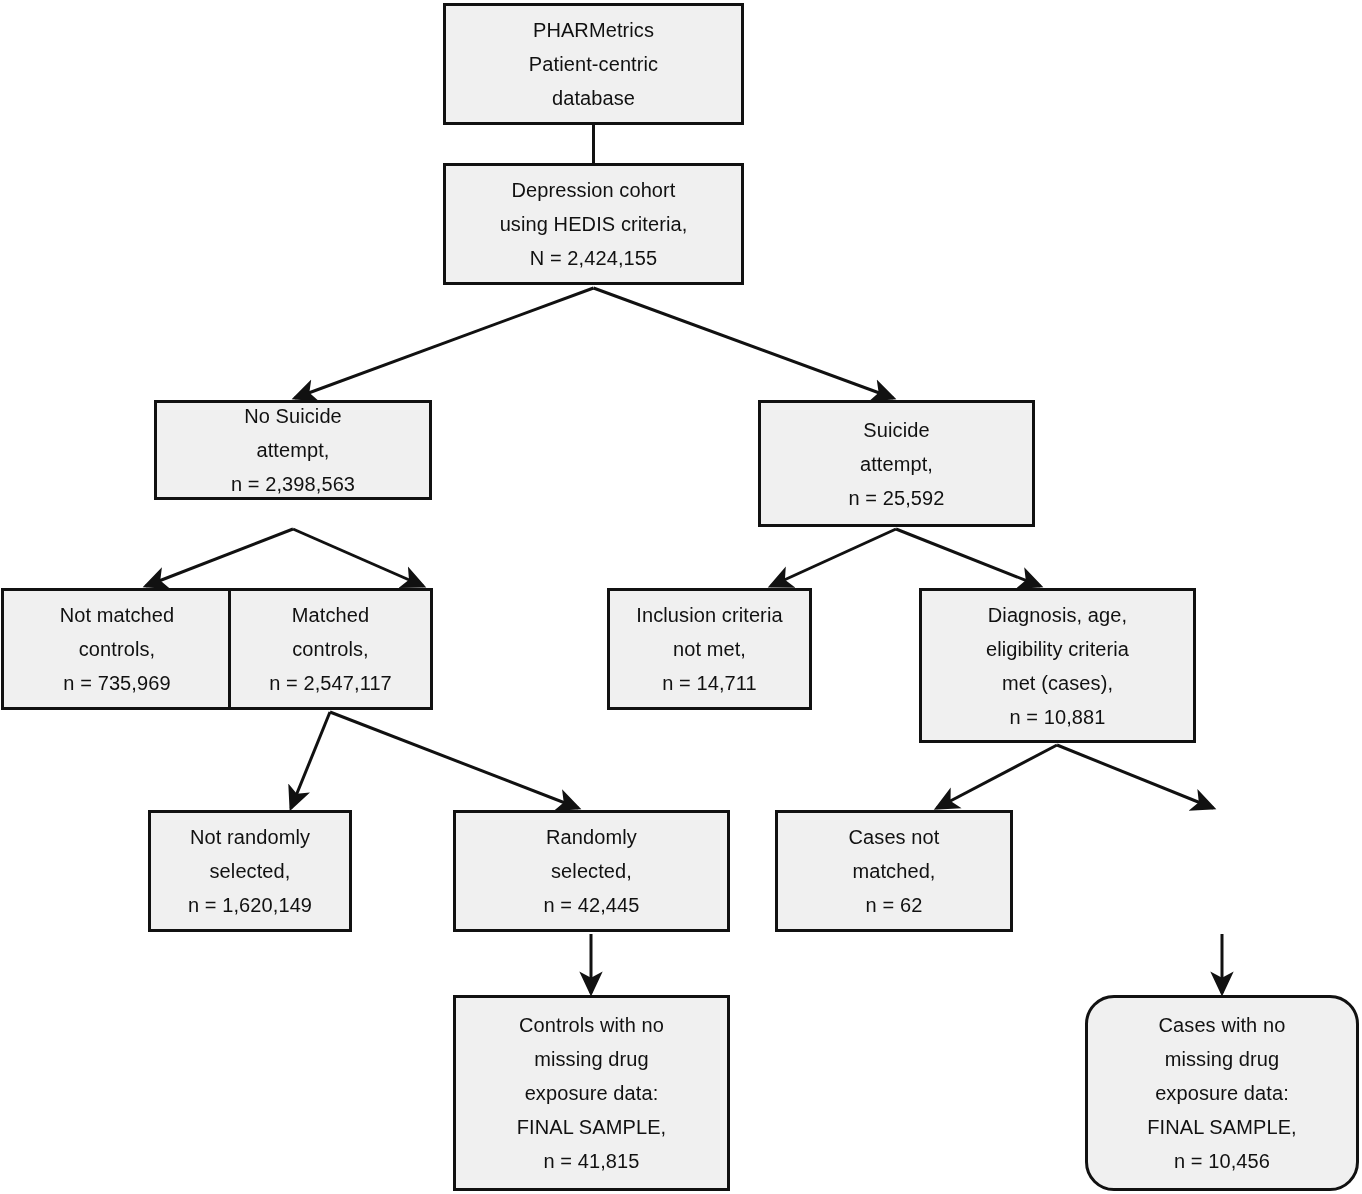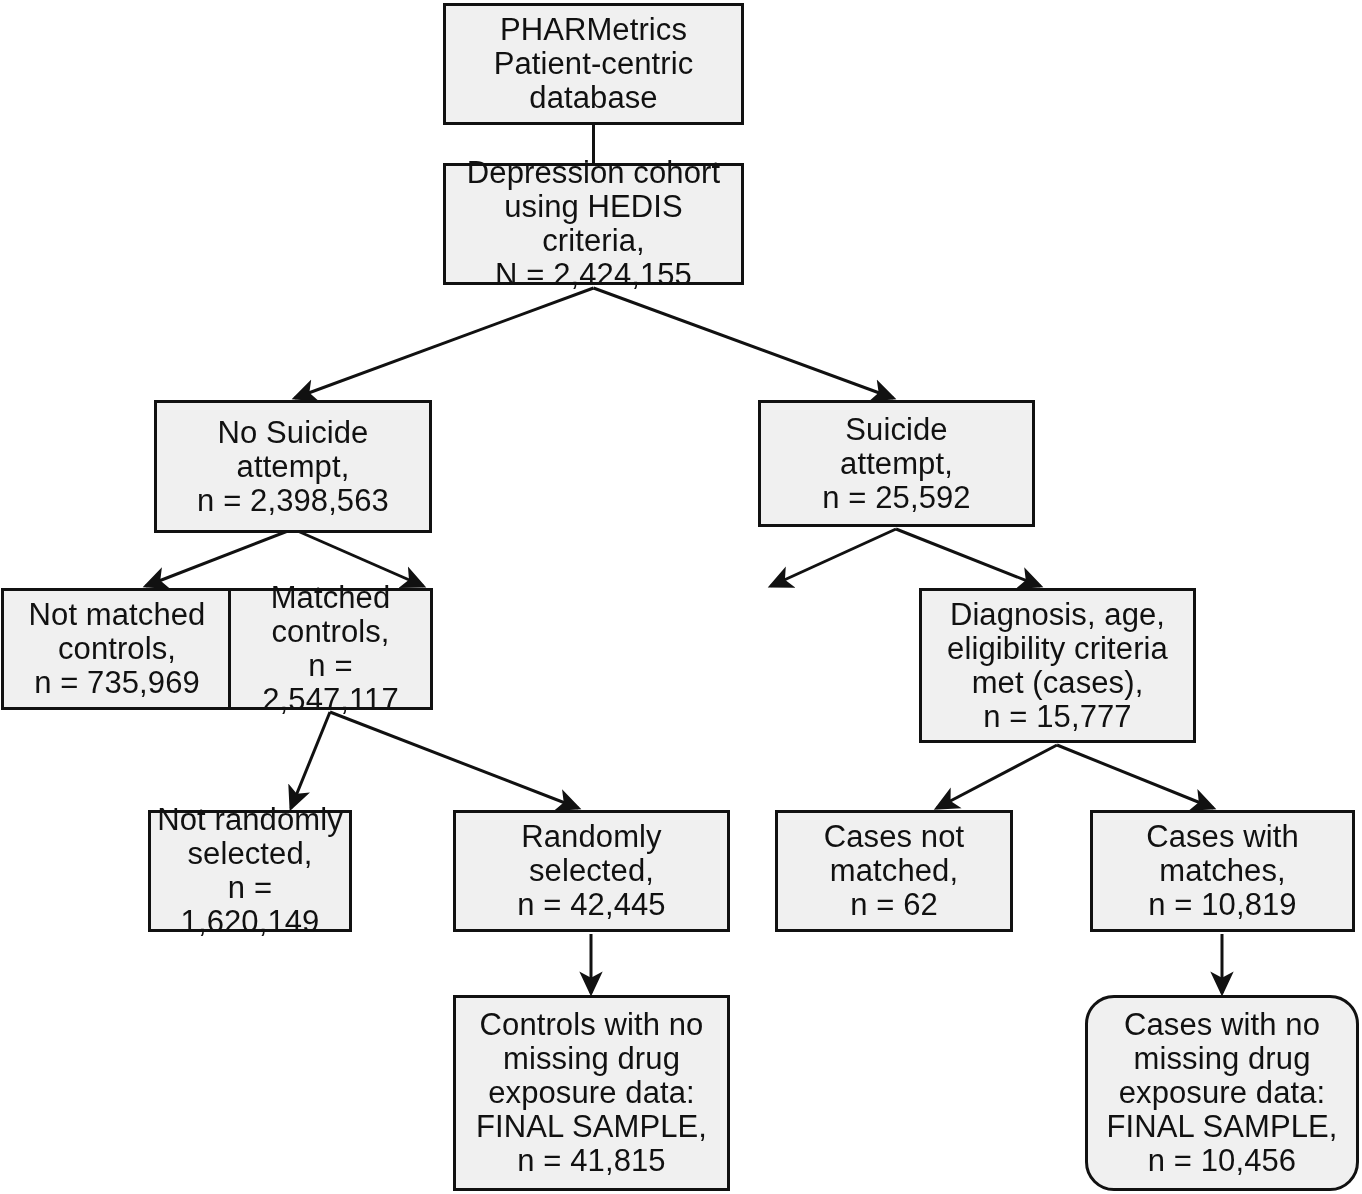--- a/index.html
+++ b/index.html
@@ -28,21 +28,21 @@
     box-sizing: border-box;
     background: #f0f0f0;
     border: 3px solid #111111;
     display: flex;
     align-items: center;
     justify-content: center;
     text-align: center;
     z-index: 2;
   }
   .node .label {
-    font-size: 31px;
+    font-size: 20px;
     line-height: 34px;
     color: #111111;
     letter-spacing: 0.1px;
     white-space: pre-line;
     padding: 0 6px;
   }
 </style>
 </head>
 <body>
 
@@ -84,21 +84,21 @@
 Patient-centric
 database</span>
   </div>
 
   <div class="node" style="left:443px; top:163px; width:301px; height:122px;">
     <span class="label">Depression cohort
 using HEDIS criteria,
 N = 2,424,155</span>
   </div>
 
-  <div class="node" style="left:154px; top:400px; width:278px; height:133px;">
+  <div class="node" style="left:154px; top:400px; width:278px; height:100px;">
     <span class="label">No Suicide
 attempt,
 n = 2,398,563</span>
   </div>
 
   <div class="node" style="left:758px; top:400px; width:277px; height:127px;">
     <span class="label">Suicide
 attempt,
 n = 25,592</span>
   </div>
@@ -108,51 +108,51 @@
 controls,
 n = 735,969</span>
   </div>
 
   <div class="node" style="left:228px; top:588px; width:205px; height:122px;">
     <span class="label">Matched
 controls,
 n = 2,547,117</span>
   </div>
 
+  <div class="node" style="left:607px; top:588px; width:205px; height:122px;">
+    <span class="label">Inclusion criteria
+not met,
+n = 14,711</span>
+  </div>
 
   <div class="node" style="left:919px; top:588px; width:277px; height:155px;">
     <span class="label">Diagnosis, age,
 eligibility criteria
 met (cases),
-n = 15,777</span>
+n = 10,881</span>
   </div>
 
   <div class="node" style="left:148px; top:810px; width:204px; height:122px;">
     <span class="label">Not randomly
 selected,
 n = 1,620,149</span>
   </div>
 
   <div class="node" style="left:453px; top:810px; width:277px; height:122px;">
     <span class="label">Randomly
 selected,
 n = 42,445</span>
   </div>
 
   <div class="node" style="left:775px; top:810px; width:238px; height:122px;">
     <span class="label">Cases not
 matched,
 n = 62</span>
   </div>
 
-  <div class="node" style="left:1090px; top:810px; width:265px; height:122px;">
-    <span class="label">Cases with
-matches,
-n = 10,819</span>
-  </div>
 
   <div class="node" style="left:453px; top:995px; width:277px; height:196px;">
     <span class="label">Controls with no
 missing drug
 exposure data:
 FINAL SAMPLE,
 n = 41,815</span>
   </div>
 
   <div class="node" style="left:1085px; top:995px; width:274px; height:196px;border-radius:29px;">

